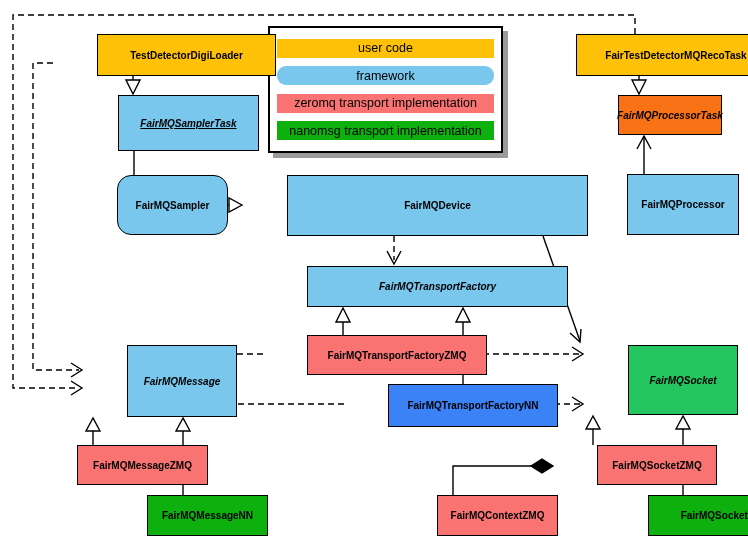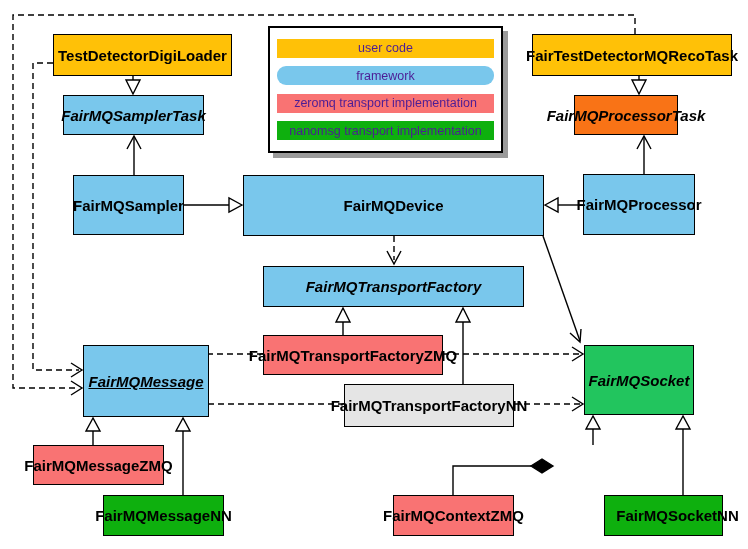--- a/index.html
+++ b/index.html
@@ -13,39 +13,40 @@
   }
   .edges{position:absolute;left:0;top:0;width:748px;height:549px;z-index:1;}
   .node{
     position:absolute;
     z-index:2;
     box-sizing:border-box;
     border:1px solid #000;
     display:flex;align-items:center;justify-content:center;
     text-align:center;
     font-weight:bold;
-    font-size:15px;
+    font-size:10px;
     color:#000;
     white-space:nowrap;
+    margin-left:44px;
   }
   .abstract{font-style:italic;}
   .legend{
     position:absolute;left:268px;top:26px;width:235px;height:127px;
     z-index:2;
     box-sizing:border-box;
     background:#fff;
     border:2px solid #000;
     box-shadow:5px 5px 0 0 #9b9b9b;
     display:flex;flex-direction:column;justify-content:space-evenly;
     padding:2px 7px;
   }
   .legend-item{
     height:19px;
     display:flex;align-items:center;justify-content:center;
-    font-size:12.5px;font-weight:normal;color:#4c1d95;
+    font-size:12.5px;font-weight:normal;color:#000000;
   }
   line,polyline,path{stroke:#000;stroke-width:1.4;fill:none;}
   polygon.tri{fill:#fff;stroke:#000;stroke-width:1.4;}
   polygon.diamond{fill:#000;stroke:#000;stroke-width:1.4;}
   .dashed{stroke-dasharray:6 4;}
 </style>
 </head>
 <body>
 
 <div class="canvas">
@@ -152,42 +153,43 @@
     <div class="legend-item" style="background: rgb(255, 193, 7);">user code</div>
     <div class="legend-item" style="background: rgb(121, 199, 236); border-radius: 9px;">framework</div>
     <div class="legend-item" style="background: rgb(249, 115, 115);">zeromq transport implementation</div>
     <div class="legend-item" style="background: rgb(14, 176, 14);">nanomsg transport implementation</div>
   </div>
 
   <div class="node" style="left: 53px; top: 34px; width: 179px; height: 42px; background: rgb(255, 193, 7);">TestDetectorDigiLoader</div>
 
   <div class="node" style="left: 532px; top: 34px; width: 200px; height: 42px; background: rgb(255, 193, 7);">FairTestDetectorMQRecoTask</div>
 
-  <div class="node abstract" style="left: 63px; top: 95px; width: 141px; height: 40px; background: rgb(121, 199, 236);">FairMQSamplerTask</div>
+  <div class="node abstract" style="left: 74px; top: 95px; width: 141px; height: 56px; background: rgb(121, 199, 236); text-decoration: underline;">FairMQSamplerTask</div>
 
   <div class="node abstract" style="left: 574px; top: 95px; width: 104px; height: 40px; background: #f97316;">FairMQProcessorTask</div>
 
-  <div class="node" style="left: 73px; top: 175px; width: 111px; height: 60px; background: rgb(121, 199, 236);">FairMQSampler</div>
+  <div class="node" style="left: 73px; top: 175px; width: 111px; height: 60px; background: rgb(121, 199, 236); border-radius: 14px;">FairMQSampler</div>
 
   <div class="node" style="left: 243px; top: 175px; width: 301px; height: 61px; background: rgb(121, 199, 236);">FairMQDevice</div>
 
   <div class="node" style="left: 583px; top: 174px; width: 112px; height: 61px; background: rgb(121, 199, 236);">FairMQProcessor</div>
 
   <div class="node" style="left: 263px; top: 335px; width: 180px; height: 40px; background: rgb(249, 115, 115);">FairMQTransportFactoryZMQ</div>
 
   <div class="node abstract" style="left: 263px; top: 266px; width: 261px; height: 41px; background: rgb(121, 199, 236);">FairMQTransportFactory</div>
 
-  <div class="node" style="left: 344px; top: 384px; width: 170px; height: 43px; background: #e5e5e5;">FairMQTransportFactoryNN</div>
+  <div class="node" style="left: 344px; top: 384px; width: 170px; height: 43px; background: #3b82f6;">FairMQTransportFactoryNN</div>
 
-  <div class="node abstract" style="left: 83px; top: 345px; width: 126px; height: 72px; background: rgb(121, 199, 236); text-decoration: underline;">FairMQMessage</div>
+  <div class="node abstract" style="left: 83px; top: 345px; width: 110px; height: 72px; background: rgb(121, 199, 236);">FairMQMessage</div>
 
   <div class="node abstract" style="left: 584px; top: 345px; width: 110px; height: 70px; background: #22c55e;">FairMQSocket</div>
 
   <div class="node" style="left: 33px; top: 445px; width: 131px; height: 40px; background: rgb(249, 115, 115);">FairMQMessageZMQ</div>
 
   <div class="node" style="left: 103px; top: 495px; width: 121px; height: 41px; background: rgb(14, 176, 14);">FairMQMessageNN</div>
 
+  <div class="node" style="left: 553px; top: 445px; width: 120px; height: 40px; background: rgb(249, 115, 115);">FairMQSocketZMQ</div>
 
   <div class="node" style="left: 393px; top: 495px; width: 121px; height: 41px; background: rgb(249, 115, 115);">FairMQContextZMQ</div>
 
   <div class="node" style="left: 604px; top: 495px; width: 119px; height: 41px; background: rgb(14, 176, 14); padding-left: 28px;">FairMQSocketNN</div>
 
 </div>
 
 </body></html>

